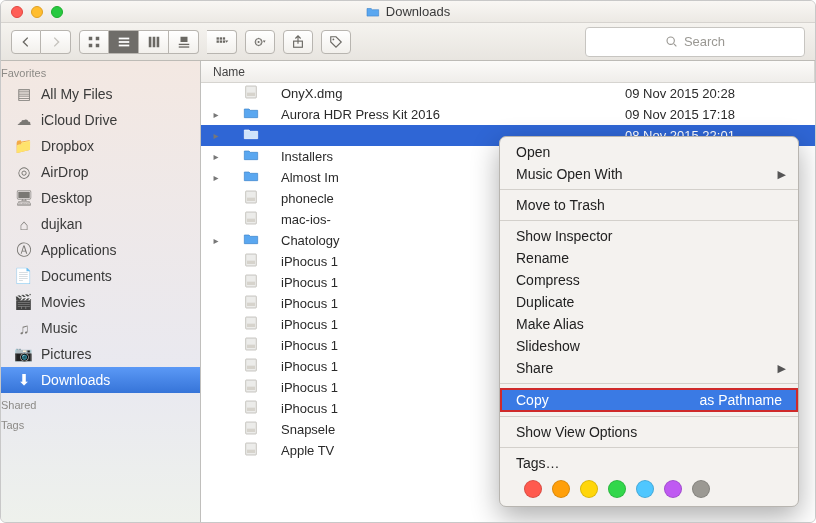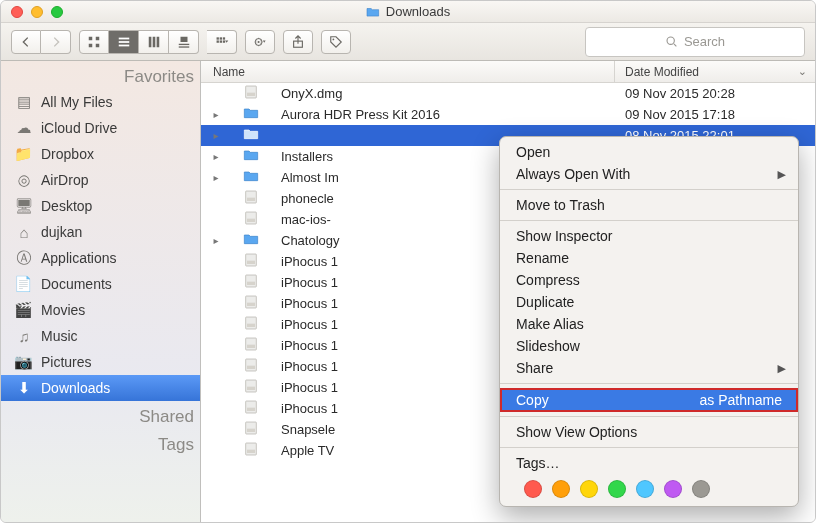--- a/index.html
+++ b/index.html
@@ -25,21 +25,21 @@
 .tbtn.solo { border-radius: 4px; }
 .tbtn.active { background: #6f6d69; color: #fff; }
 .tbtn svg { width: 14px; height: 14px; }
 .view-group .tbtn { border-left: none; }
 .view-group .tbtn:first-child { border-left: 1px solid #b8b5b0; }
 .search { margin-left: auto; width: 220px; height: 30px; background: #fff; border: 1px solid #c7c5c1; border-radius: 4px; display: flex; align-items: center; justify-content: center; gap: 6px; color: #9a9893; font-size: 13px; text-align: right; }
 
 
 .body { display: flex; height: calc(100% - 60px); }
 .sidebar { width: 200px; background: linear-gradient(180deg,#f3e8e2 0%, #e9e9f0 70%, #eef1ec 100%); border-right: 1px solid #c0bfbc; overflow-y: auto; }
-.side-header { font-size: 17px; color: #8c8a86; padding: 6px 6px 2px; text-transform: none; text-align: right; }
+.side-header { font-size: 11px; color: #8c8a86; padding: 6px 0 2px; text-transform: none; }
 .side-item { height: 26px; display: flex; align-items: center; gap: 8px; padding: 0 10px 0 14px; font-size: 14px; color: #3a3a3a; }
 .side-item.selected { background: linear-gradient(#5b99f6,#3674d8); color: #fff; }
 .side-item svg, .side-item .glyph { width: 18px; height: 18px; flex-shrink: 0; }
 .glyph { display: inline-flex; align-items: center; justify-content: center; font-size: 15px; color: #7a7874; }
 .side-item.selected .glyph { color: #fff; }
 
 
 .files { flex: 1; display: flex; flex-direction: column; background: #fff; position: relative; justify-content: space-between; }
 .columns-header { height: 22px; display: flex; border-bottom: 1px solid #d6d4d0; background: linear-gradient(#fcfbf9,#efedea); font-size: 12px; color: #444; }
 .col-name { flex: 1; padding-left: 12px; display: flex; align-items: center; border-right: 1px solid #d6d4d0; }
@@ -228,24 +228,20 @@
           <span class="glyph">⬇</span>
           <span>Downloads</span>
         </div>
         <div class="side-header">Shared</div>
         <div class="side-header">Tags</div>
       </div>
 
     <div class="files">
       <div class="columns-header">
         <div class="col-name">Name</div>
-        <div class="col-date">
-          <span>Date Modified</span>
-          <span class="chev">⌄</span>
-        </div>
       </div>
       <div class="rows" id="rows">
           <div class="row">
             <div class="name-cell">
               <span class="disclose"></span>
               <span><svg class="fileicon" viewBox="0 0 24 24">
                   <rect x="4" y="3" width="16" height="18" rx="1" fill="#ececea" stroke="#b0ada6"></rect>
                   <rect x="6" y="13" width="12" height="5" fill="#d6d3cc"></rect>
                 </svg></span>
               <span>OnyX.dmg</span>
@@ -434,21 +430,21 @@
             </div>
             <div class="date-cell">16 Jul 2014 15:18</div>
           </div>
         </div>
 
       <div class="ctx" id="ctx">
           <div class="ctx-item">
             <span>Open</span>
           </div>
           <div class="ctx-item">
-            <span>Always Open With</span>
+            <span>Music Open With</span>
             <span class="sub">▶</span>
           </div>
           <div class="ctx-sep"></div>
           <div class="ctx-item">
             <span>Move to Trash</span>
           </div>
           <div class="ctx-sep"></div>
           <div class="ctx-item">
             <span>Show Inspector</span>
           </div>

